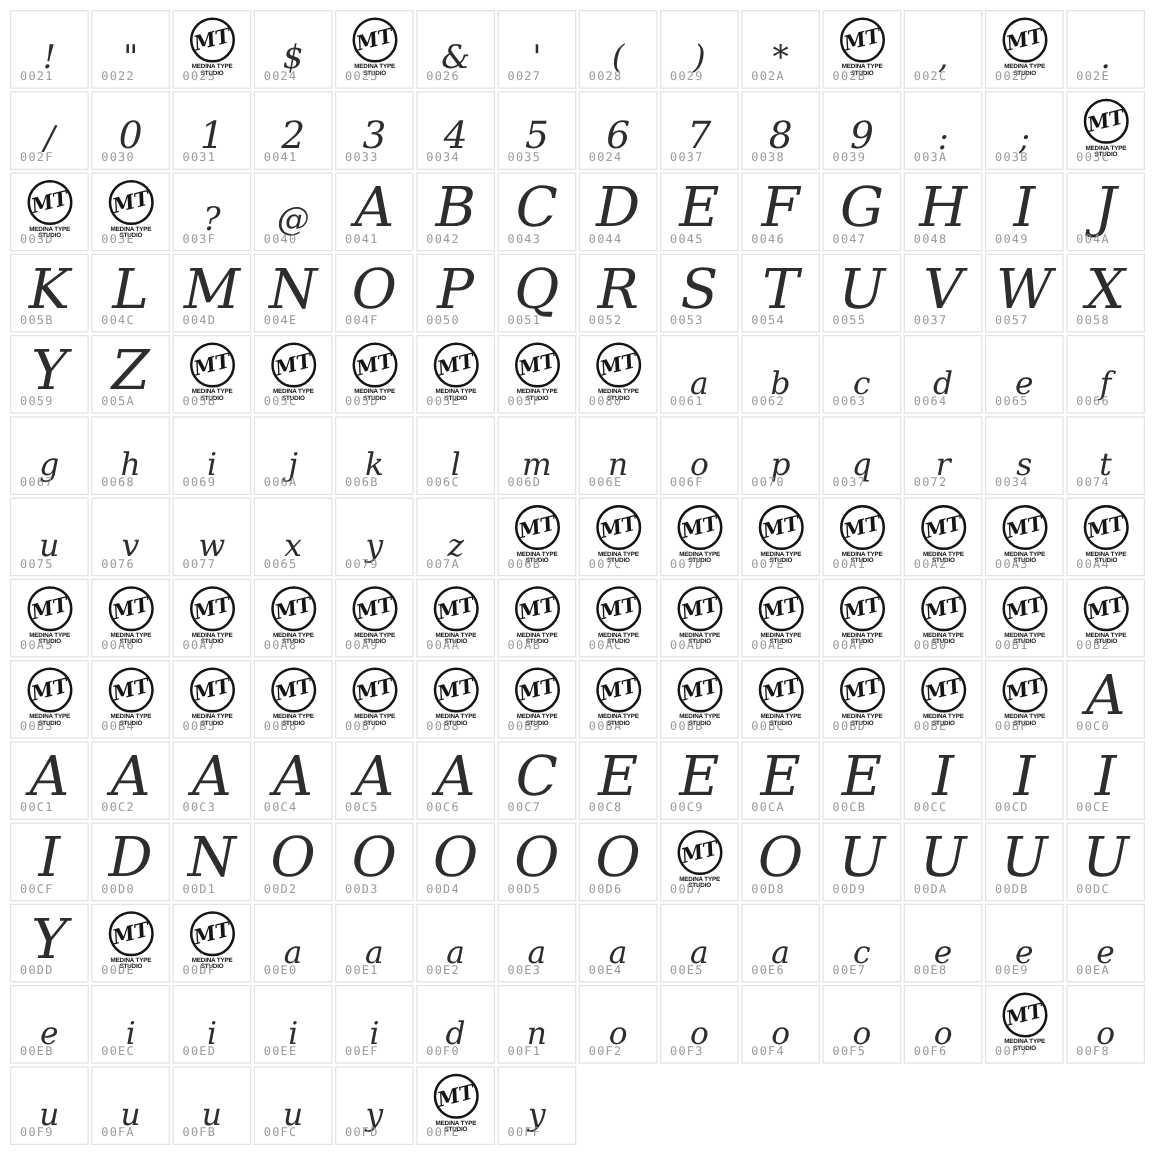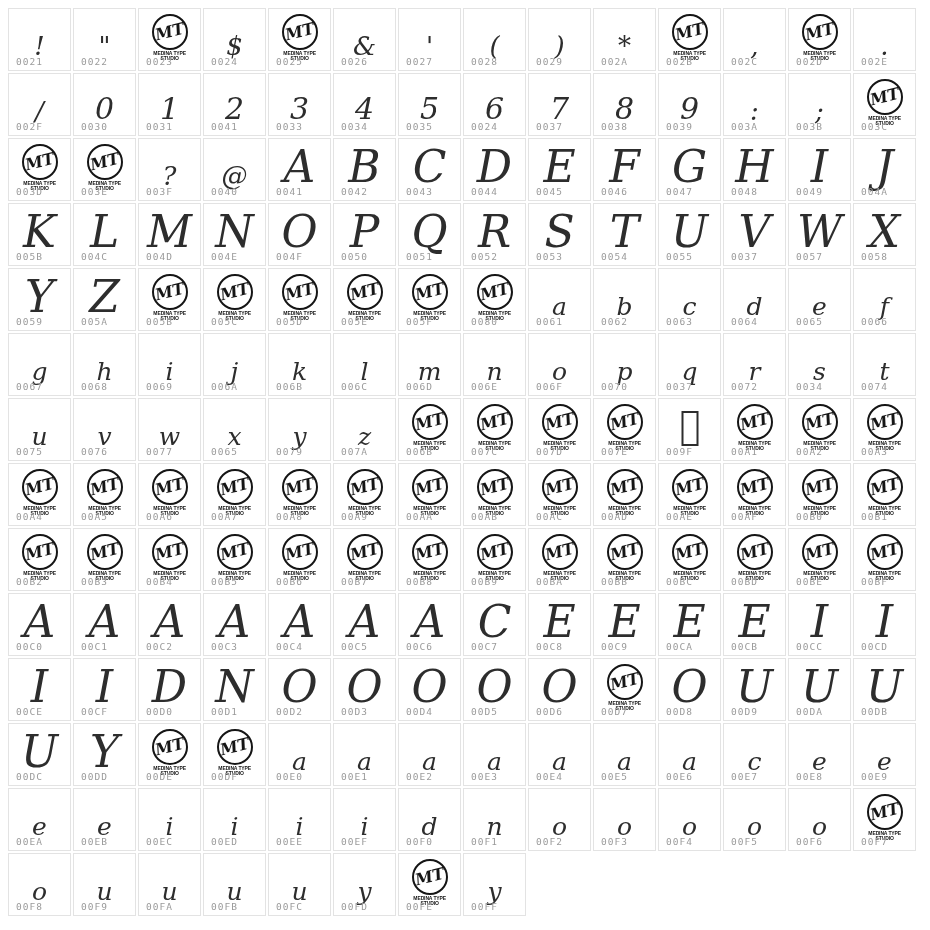--- a/index.html
+++ b/index.html
@@ -575,24 +575,20 @@
           <span class="logo-mt">MT</span>
         </div>
         <div class="logo-text">
           <div>MEDINA TYPE</div>
           <div>STUDIO</div>
         </div>
       </div>
       <div class="label">007E</div>
     </div>
     <div class="cell">
-      <div class="box-glyph"></div>
-      <div class="label">009F</div>
-    </div>
-    <div class="cell">
       <div class="logo">
         <div class="logo-circle">
           <span class="logo-mt">MT</span>
         </div>
         <div class="logo-text">
           <div>MEDINA TYPE</div>
           <div>STUDIO</div>
         </div>
       </div>
       <div class="label">00A1</div>

